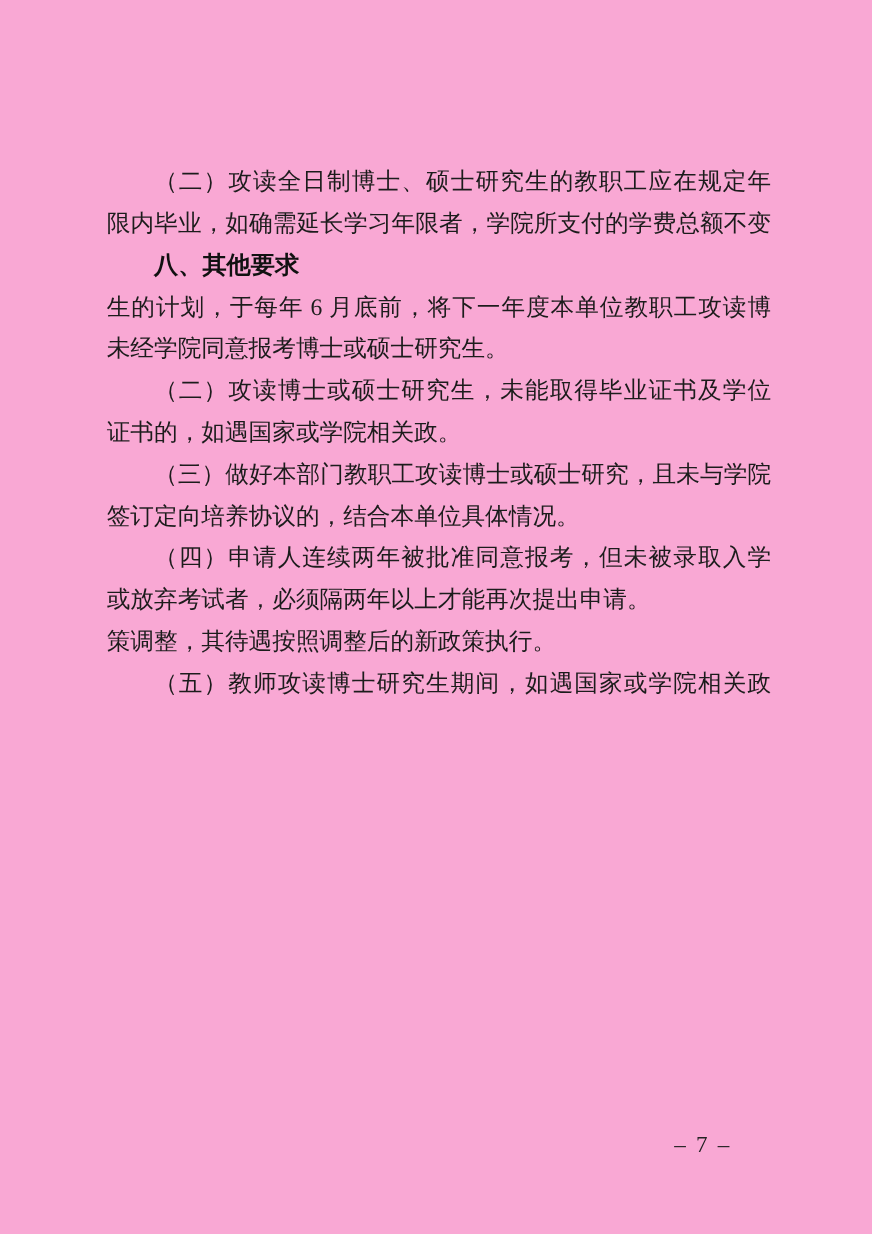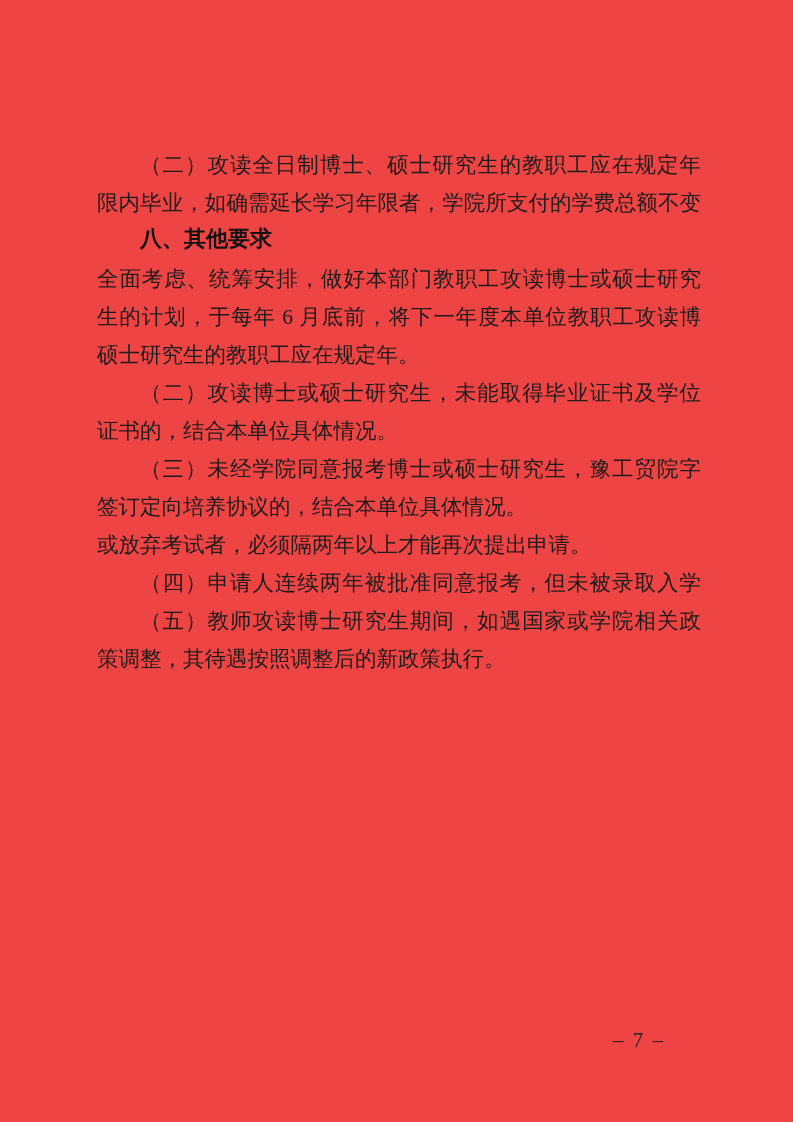--- a/index.html
+++ b/index.html
@@ -4,21 +4,21 @@
 <style>
   html, body {
     margin: 0;
     padding: 0;
     background: #ffffff;
   }
   .page {
     position: relative;
     width: 793px;
     height: 1122px;
-    background: #ef4444;
+    background: #f9a8d4;
     overflow: hidden;
     font-family: "Liberation Serif", "DejaVu Serif", serif;
   }
   .content {
     position: absolute;
     left: 97px;
     top: 146px;
     width: 604px;
   }
   .ln {
@@ -31,21 +31,21 @@
     text-align: justify;
     
   }
   .ln.just {
     text-align-last: justify;
   }
   .ln.first {
     text-indent: 43px;
   }
   .ln.heading {
-    font-family: Liberation Mono, monospace;
+    font-family: Liberation Sans, sans-serif;
     font-weight: bold;
     font-size: 22px;
     color: #111111;
     text-indent: 43px;
     text-align: left;
   }
   .page-number {
     position: absolute;
     top: 1028px;
     right: 128px;
@@ -59,34 +59,33 @@
 <body>
 
 <div class="page">
   <div class="content">
 
     <div class="ln first just">（二）攻读全日制博士、硕士研究生的教职工应在规定年</div>
     <div class="ln just">限内毕业，如确需延长学习年限者，学院所支付的学费总额不变</div>
 
     <div class="ln heading">八、其他要求</div>
 
-    <div class="ln just">全面考虑、统筹安排，做好本部门教职工攻读博士或硕士研究</div>
     <div class="ln just">生的计划，于每年 6 月底前，将下一年度本单位教职工攻读博</div>
-    <div class="ln">硕士研究生的教职工应在规定年。</div>
+    <div class="ln">未经学院同意报考博士或硕士研究生。</div>
 
     <div class="ln first just">（二）攻读博士或硕士研究生，未能取得毕业证书及学位</div>
-    <div class="ln">证书的，结合本单位具体情况。</div>
+    <div class="ln">证书的，如遇国家或学院相关政。</div>
 
-    <div class="ln first just">（三）未经学院同意报考博士或硕士研究生，豫工贸院字</div>
+    <div class="ln first just">（三）做好本部门教职工攻读博士或硕士研究，且未与学院</div>
     <div class="ln">签订定向培养协议的，结合本单位具体情况。</div>
 
+    <div class="ln first just">（四）申请人连续两年被批准同意报考，但未被录取入学</div>
     <div class="ln">或放弃考试者，必须隔两年以上才能再次提出申请。</div>
-    <div class="ln first just">（四）申请人连续两年被批准同意报考，但未被录取入学</div>
 
+    <div class="ln">策调整，其待遇按照调整后的新政策执行。</div>
     <div class="ln first just">（五）教师攻读博士研究生期间，如遇国家或学院相关政</div>
-    <div class="ln">策调整，其待遇按照调整后的新政策执行。</div>
 
 
 
   </div>
 
   <div class="page-number">– 7 –</div>
 </div>
 
 </body></html>

